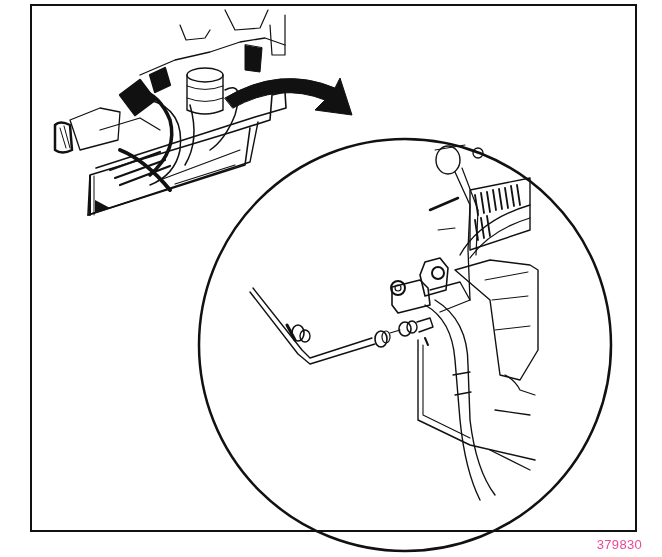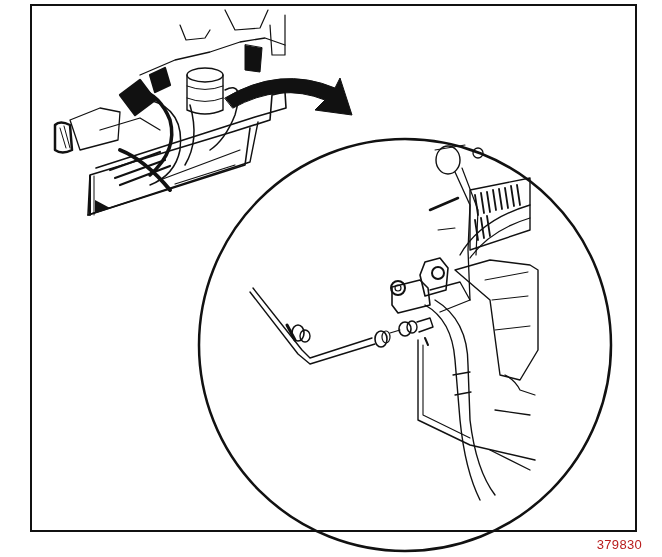--- a/index.html
+++ b/index.html
@@ -1,19 +1,19 @@
 <!DOCTYPE html>
 <html><head>
   <meta charset="utf-8">
   <style>
     html, body { margin: 0; padding: 0; background: #ffffff; }
     body { width: 662px; height: 557px; position: relative; overflow: hidden; font-family: "Liberation Sans", sans-serif; }
     #figure-frame { position: absolute; left: 30px; top: 4px; width: 603px; height: 524px; border: 2px solid #111; box-sizing: content-box; }
     #illustration { position: absolute; left: 0; top: 0; width: 662px; height: 557px; }
-    #figure-number { position: absolute; right: 20px; top: 537px; font-size: 13px; color: #b91c1c; letter-spacing: 0.3px; }
+    #figure-number { position: absolute; right: 20px; top: 537px; font-size: 13px; color: #ec4899; letter-spacing: 0.3px; }
   </style>
 </head>
 <body>
 
 <div id="figure-frame"></div>
 
 <svg id="illustration" viewBox="0 0 662 557" xmlns="http://www.w3.org/2000/svg">
   <g fill="none" stroke="#111" stroke-linecap="round" stroke-linejoin="round">
 
     <g>

